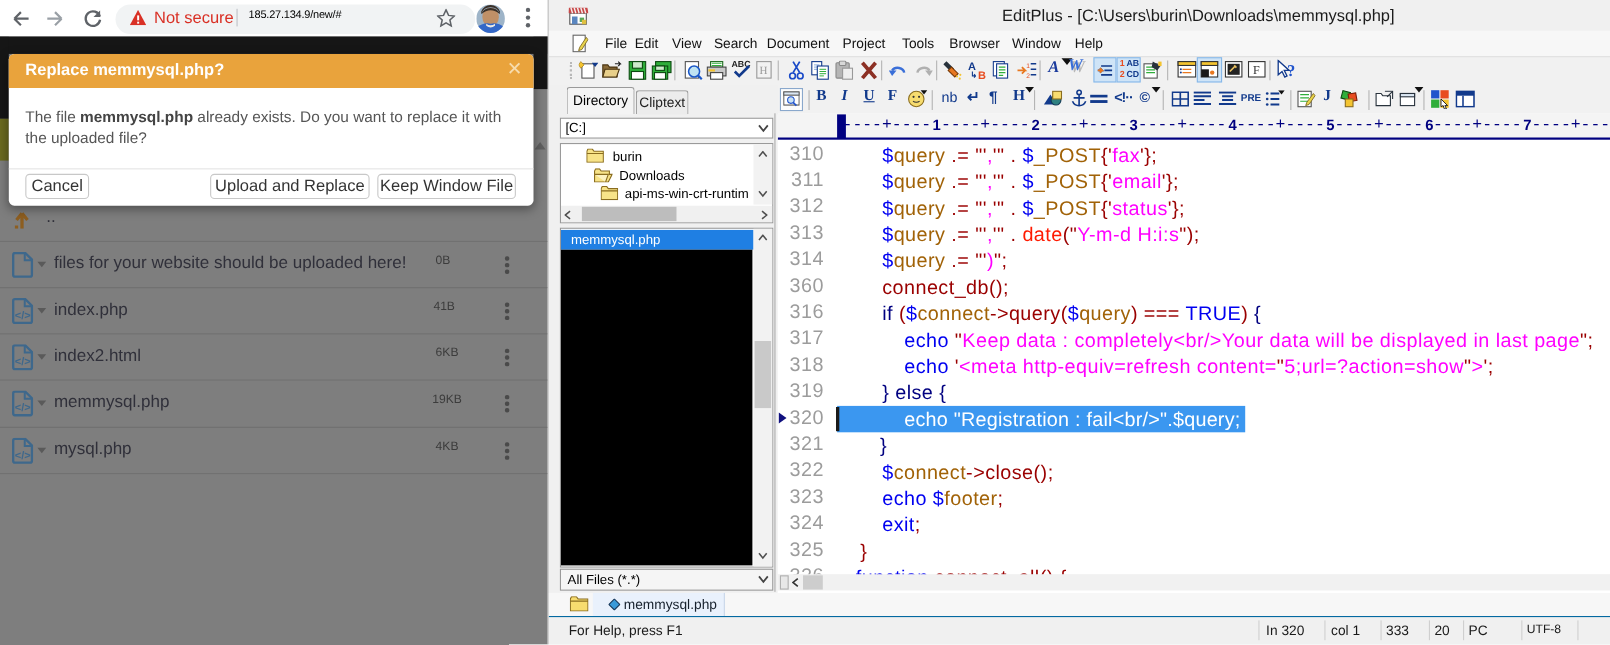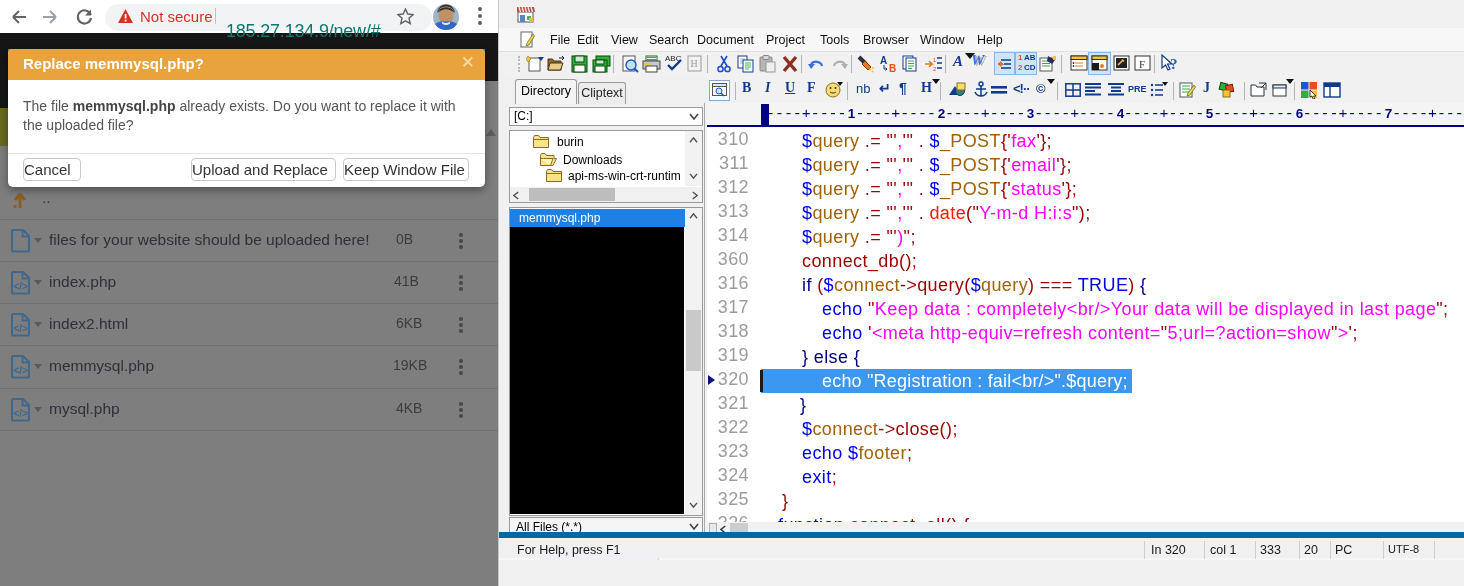--- a/index.html
+++ b/index.html
@@ -3,38 +3,38 @@
 <style>
 *{margin:0;padding:0;box-sizing:border-box}
 html,body{width:1464px;height:586px;overflow:hidden;font-family:"Liberation Sans",sans-serif}
 #page{position:relative;width:1464px;height:586px;background:#fff}
 .abs{position:absolute}
 
 #brw{position:absolute;left:0;top:0;width:498px;height:586px;background:#7e7e7e}
 #btb{position:absolute;left:0;top:0;width:498px;height:33px;background:#fff}
 #pill{position:absolute;left:105px;top:4px;width:327px;height:27px;border-radius:14px;background:#f1f3f4}
 .nstxt{position:absolute;left:140px;top:8px;font-size:15px;color:#d93025}
-.urltxt{position:absolute;left:226px;top:21px;font-size:18px;color:#0f766e;letter-spacing:-0.2px}
+.urltxt{position:absolute;left:226px;top:8px;font-size:10px;color:#000000;letter-spacing:-0.2px}
 .pilldiv{position:absolute;left:215px;top:8px;width:1px;height:16px;background:#bdc1c6}
 
 .frow{position:absolute;left:0;width:498px;height:42px}
 .fsep{position:absolute;left:0;width:498px;height:1px;background:#717171}
 .fname{position:absolute;left:49px;top:11px;font-size:15.5px;color:#30303a}
-.fsize{position:absolute;top:11px;font-size:14px;color:#3c3c3c}
+.fsize{position:absolute;top:11px;font-size:11px;color:#3c3c3c}
 .kebab{position:absolute;left:459px;top:13px;width:4px}
 .kebab i{display:block;width:3.5px;height:3.5px;border-radius:50%;background:#4a4a4a;margin-bottom:2.5px}
 .fcaret{position:absolute;left:34px;top:18px;width:0;height:0;border-left:4.5px solid transparent;border-right:4.5px solid transparent;border-top:5.5px solid #5a5a5a}
 
 #modal{position:absolute;left:8px;top:49px;width:477px;height:138px;background:#fff;border-radius:5px;box-shadow:0 3px 10px rgba(0,0,0,.4)}
 #mhead{position:absolute;left:0;top:0;width:477px;height:31px;background:#e9a33c;border-radius:5px 5px 0 0}
 #mhead .t{position:absolute;left:15px;top:6px;font-size:15px;color:#fff;font-weight:600}
 #mhead .x{position:absolute;right:10px;top:3px;font-size:17px;color:#f7dcae;font-weight:400}
 #mbody{position:absolute;left:15px;top:48px;font-size:14px;color:#555;line-height:19px;white-space:nowrap}
 #mdiv{position:absolute;left:0;top:104px;width:477px;height:1px;background:#e4e4e4}
-.mbtn{position:absolute;top:109px;height:23px;border:1px solid #c8c8c8;border-radius:4px;background:#fff;font-size:15px;color:#333;text-align:left;line-height:21px}
+.mbtn{position:absolute;top:109px;height:23px;border:1px solid #c8c8c8;border-radius:4px;background:#fff;font-size:15px;color:#333;text-align:center;line-height:21px}
 
 #ep{position:absolute;left:498px;top:0;width:966px;height:586px;background:#f0f0f0;border-left:1px solid #c8c8c8}
 .mi{position:absolute;top:0;font-size:12.5px;color:#111}
 .sep1{position:absolute;width:1px;height:18px;background:#b4b4b4}
 .box{position:absolute;background:#fff;border:1px solid #9a9a9a}
 .sm{font-size:12px;color:#000}
 
 #code{position:absolute;left:208px;top:103px;width:758px;height:457px;background:#fff}
 .cl{position:absolute;white-space:pre;font-size:18px;letter-spacing:0.4px;line-height:24px;height:24px}
 .ln{position:absolute;left:1px;width:41px;text-align:right;font-size:18px;letter-spacing:0.4px;color:#9c9c9c}
@@ -198,20 +198,21 @@
 <div id="ep">
 
  <svg class="abs" style="left:18px;top:6px" width="18" height="17" viewBox="0 0 18 17">
         <rect x="1" y="6" width="15" height="10" fill="#fff" stroke="#555" stroke-width="1"></rect>
         <path d="M0 1 L17 1 L18 6 L-1 6 Z" fill="#c84848"></path>
         <path d="M2 1 L3.5 6 M5 1 L6.5 6 M8 1 L9.5 6 M11 1 L12.5 6 M14 1 L15.5 6" stroke="#f2eeee" stroke-width="1.3"></path>
         <rect x="3" y="9" width="5" height="7" fill="#5a86c0"></rect>
         <rect x="10" y="10" width="4" height="4" fill="#59a859"></rect>
         <rect x="12" y="12" width="4" height="4" fill="#e0c040"></rect>
       </svg>
+ <div class="abs" style="left:412px;top:6px;font-size:15px;color:#1c1c1c">EditPlus - [C:\Users\burin\Downloads\memmysql.php]</div>
 
  <div class="abs" style="left:0;top:28px;width:966px;height:23px;background:#f7f7f7"></div>
  <svg class="abs" style="left:21px;top:31px" width="15" height="17" viewBox="0 0 15 17">
         <rect x="1" y="1" width="11" height="15" fill="#fff" stroke="#666"></rect>
         <path d="M13 3 L7 12 L6 15 L9 14 L14.5 5 Z" fill="#e8d44c" stroke="#806820" stroke-width="0.8"></path>
       </svg>
  <div class="mi" style="left:51px;top:33px">File</div>
  <div class="mi" style="left:78px;top:33px">Edit</div>
  <div class="mi" style="left:112px;top:33px">View</div>
  <div class="mi" style="left:150px;top:33px">Search</div>
@@ -252,21 +253,21 @@
           <circle cx="10" cy="10" r="5" fill="#bfe3f2" stroke="#1a57c8" stroke-width="1.4"></circle>
           <path d="M13.5 13.5 L17 17" stroke="#1a57c8" stroke-width="2"></path>
         </svg>
   <svg class="abs" style="left:143px;top:4px" width="19" height="18">
           <rect x="4" y="1" width="11" height="5" fill="#fff" stroke="#1d6b1d"></rect>
           <path d="M5 2.5 L14 2.5 M5 4.5 L14 4.5" stroke="#2fae3a"></path>
           <rect x="1" y="6" width="17" height="8" fill="#c9c9c9" stroke="#444"></rect>
           <rect x="4" y="11" width="11" height="6" fill="#fff" stroke="#444"></rect>
           <rect x="2" y="8" width="6" height="2" fill="#f4c430"></rect>
         </svg>
-  <div class="abs" style="left:166px;top:3px;font-size:8px;font-weight:normal;color:#222">ABC</div>
+  <div class="abs" style="left:166px;top:3px;font-size:8px;font-weight:bold;color:#222">ABC</div>
   <svg class="abs" style="left:168px;top:8px" width="15" height="12">
           <path d="M1 6 L5 10 L14 1" stroke="#123a8c" stroke-width="2.4" fill="none"></path>
         </svg>
   <svg class="abs" style="left:188px;top:4px" width="16" height="18">
           <rect x="1" y="1" width="13" height="15" fill="#f2f2f2" stroke="#999"></rect>
           <text x="3.5" y="12" font-size="10" fill="#999" font-family="Liberation Serif">H</text>
         </svg>
   <div class="sep1" style="left:208px;top:4px"></div>
   <svg class="abs" style="left:217px;top:4px" width="16" height="18">
           <path d="M5 1 L11 11 M11 1 L5 11" stroke="#1a4ac8" stroke-width="1.6"></path>
@@ -601,21 +602,21 @@
           <path d="M0.5 2.5 L0.5 13.5 L16.5 13.5 L16.5 2.5 L7.5 2.5 L6 0.5 L1.5 0.5 Z" fill="#f7dc6f" stroke="#8a6d1f"></path>
           <path d="M0.5 4.5 L16.5 4.5" stroke="#8a6d1f" fill="none"></path>
         </svg>
   <div class="abs" style="left:40px;top:0;width:120px;height:21px;background:#e9f1fc;border-right:1px solid #c9d6e8"></div>
   <svg class="abs" style="left:54px;top:5px" width="11" height="11" viewBox="0 0 11 11">
           <rect x="2" y="2" width="7" height="7" transform="rotate(45 5.5 5.5)" fill="#3a9ad9" stroke="#1a3a5c"></rect>
         </svg>
   <div class="abs" style="left:68px;top:4px;font-size:12.5px;color:#16202c">memmysql.php</div>
  </div>
 
- <div id="status" class="abs" style="left:0;top:532px;width:966px;height:26px;background:#f0f0f0;border-top:6px solid #0369a1">
+ <div id="status" class="abs" style="left:0;top:560px;width:966px;height:26px;background:#f0f0f0;border-top:1px solid #0369a1">
   <div class="abs" style="left:18px;top:5px;font-size:12.5px;color:#1a1a1a">For Help, press F1</div>
   <div class="abs" style="left:645px;top:3px;width:1px;height:18px;background:#cfcfcf"></div>
   <div class="abs" style="left:652px;top:5px;font-size:12.5px;color:#1a1a1a">In 320</div>
   <div class="abs" style="left:705px;top:3px;width:1px;height:18px;background:#cfcfcf"></div>
   <div class="abs" style="left:711px;top:5px;font-size:12.5px;color:#1a1a1a">col 1</div>
   <div class="abs" style="left:756px;top:3px;width:1px;height:18px;background:#cfcfcf"></div>
   <div class="abs" style="left:761px;top:5px;font-size:12.5px;color:#1a1a1a">333</div>
   <div class="abs" style="left:800px;top:3px;width:1px;height:18px;background:#cfcfcf"></div>
   <div class="abs" style="left:805px;top:5px;font-size:12.5px;color:#1a1a1a">20</div>
   <div class="abs" style="left:831px;top:3px;width:1px;height:18px;background:#cfcfcf"></div>

